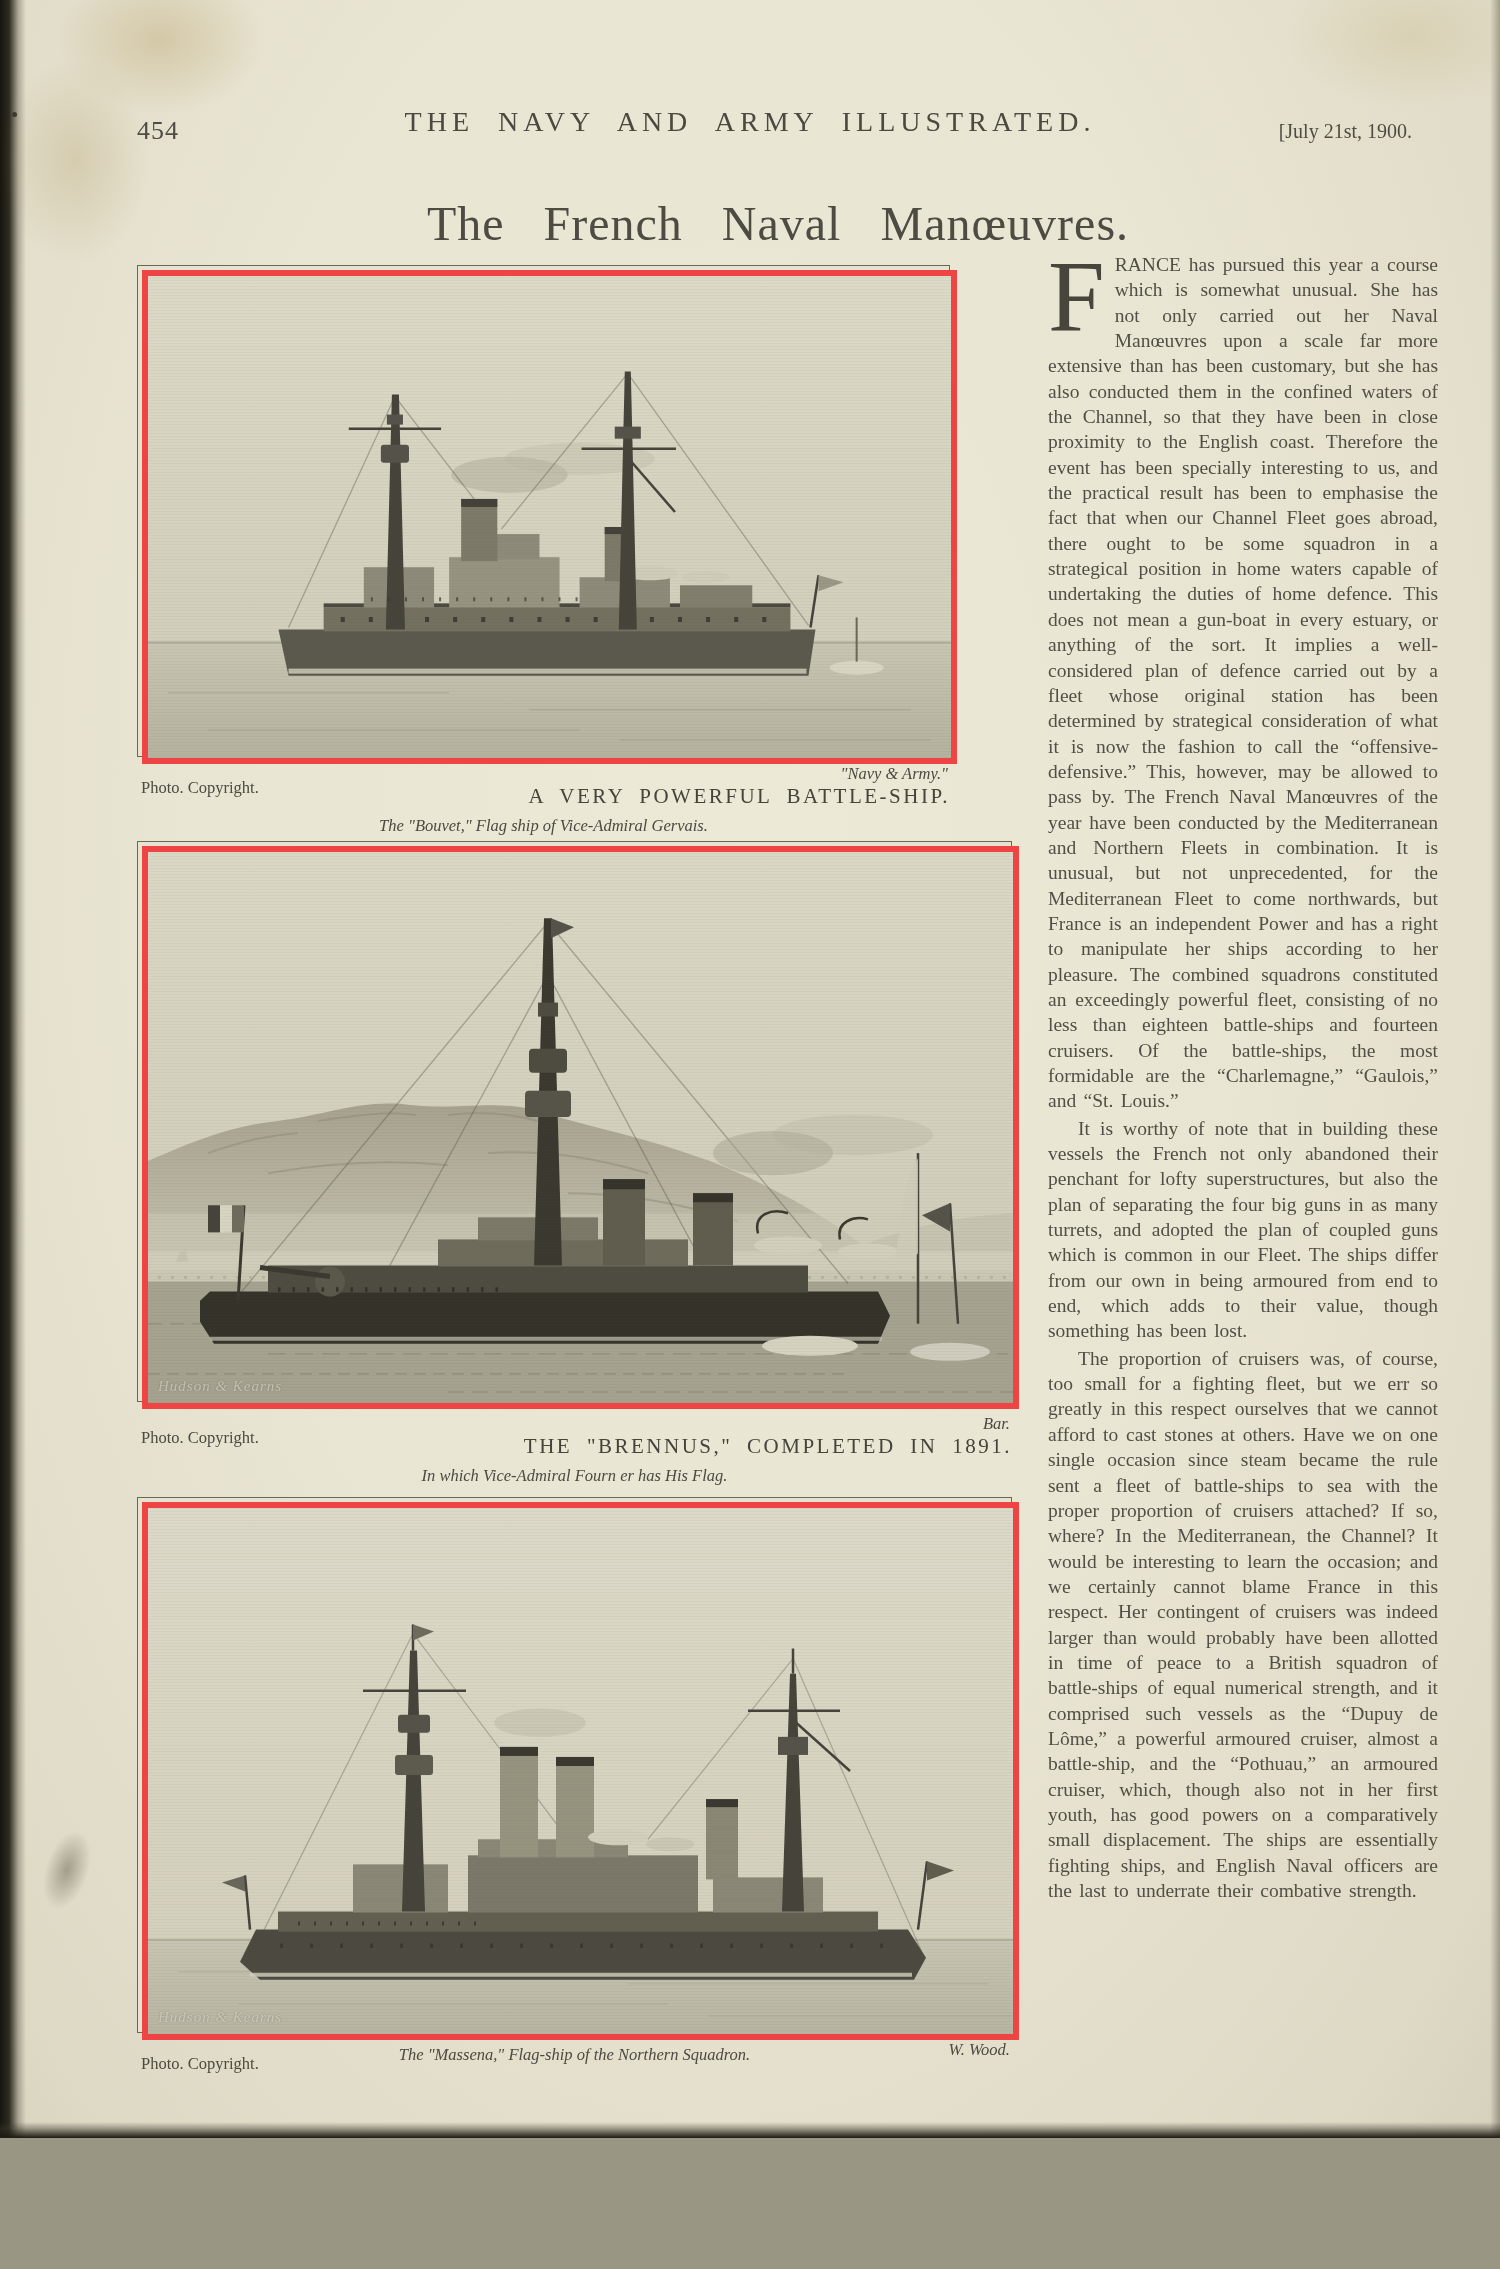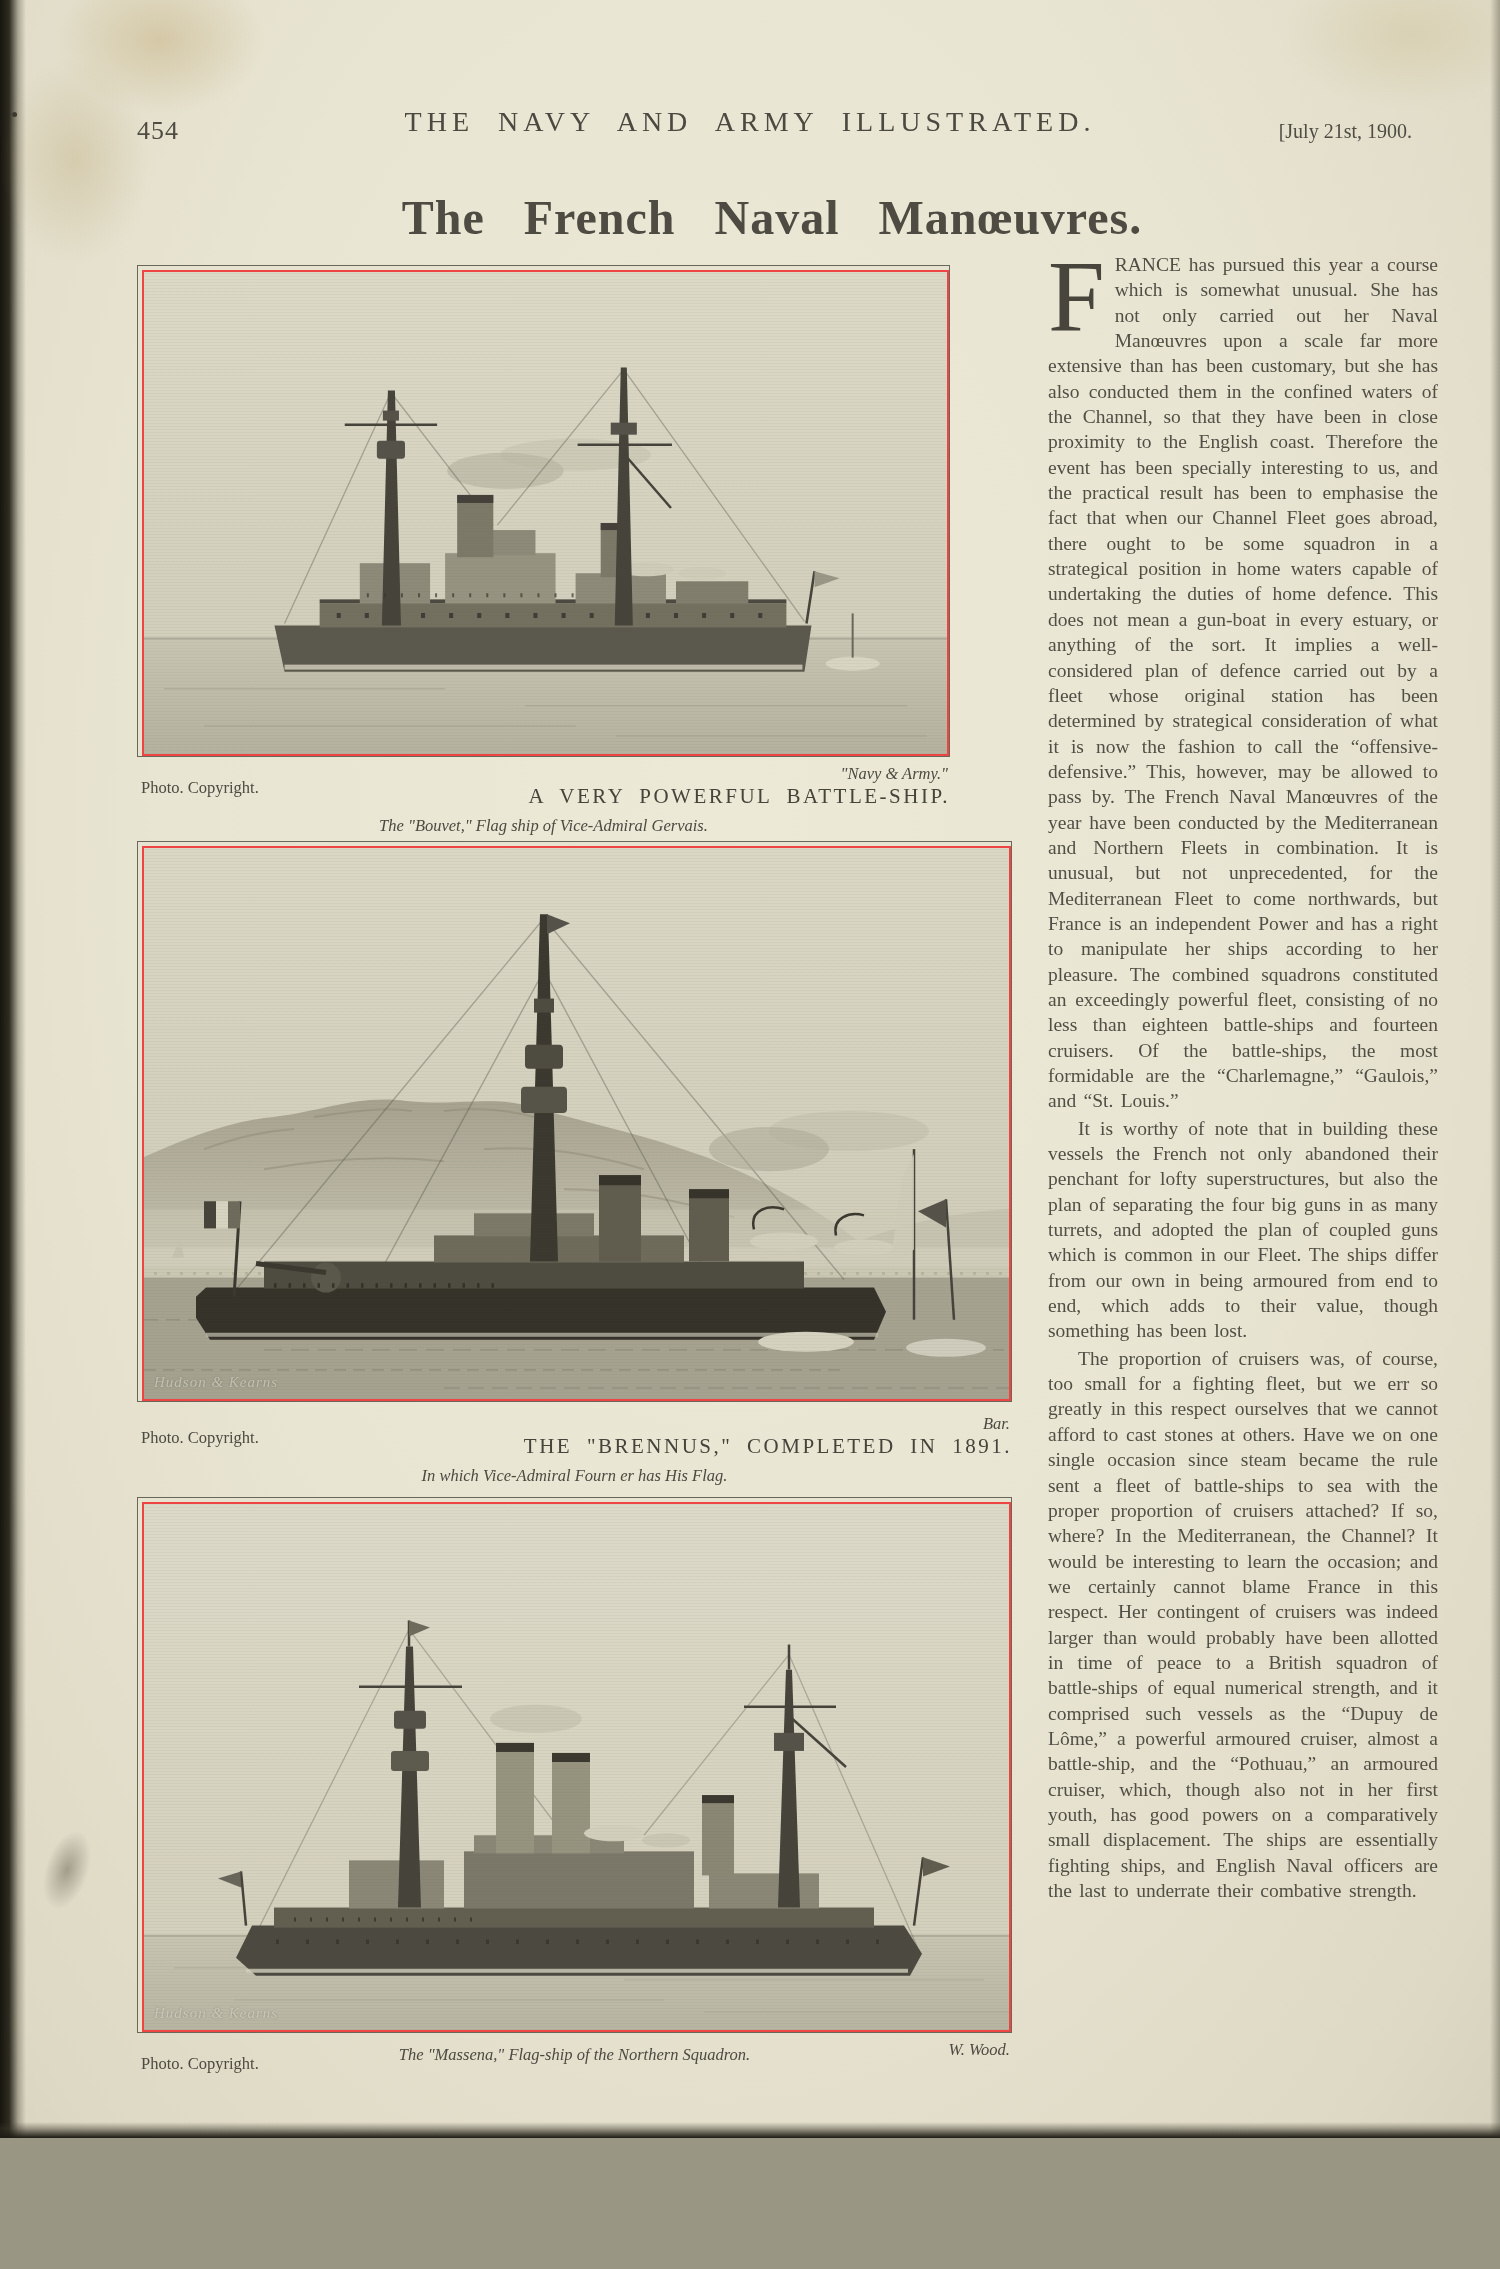--- a/index.html
+++ b/index.html
@@ -28,21 +28,21 @@
   .header-title{position:absolute;left:0;right:0;top:106px;text-align:center;
     font-size:28px;letter-spacing:5px;word-spacing:12px;color:#4b4940;}
   .header-date{position:absolute;right:88px;top:120px;font-size:20px;}
 
   .article-title{position:absolute;left:222px;top:190px;width:1100px;text-align:center;
     font-size:48px;letter-spacing:1px;word-spacing:26px;color:#4d4b42;}
 
   
   .figure{position:absolute;}
   .photo{position:absolute;inset:0;border:1px solid #6a675a;padding:4px;box-sizing:border-box;background:#e6e3d0;}
-  .scene{position:relative;width:100%;height:100%;border:2px solid #ef4444;overflow:hidden;
+  .scene{position:relative;width:100%;height:100%;border:6px solid #ef4444;overflow:hidden;
     box-shadow:inset 0 0 60px rgba(80,76,62,.25);}
   .scene svg{display:block;width:100%;height:100%;}
   .scene::after{content:"";position:absolute;inset:0;
     background:repeating-linear-gradient(0deg,rgba(86,83,70,.05) 0 1px,rgba(0,0,0,0) 1px 3px);}
   .watermark{position:absolute;left:10px;bottom:8px;font-style:italic;font-size:15px;
     color:rgba(238,236,222,.55);text-shadow:0 0 2px rgba(60,58,46,.4);letter-spacing:1px;z-index:2;}
 
   .caption{position:absolute;color:#4c4a41;}
   .cap-left{position:absolute;left:4px;top:16px;font-size:16.5px;}
   .cap-right{position:absolute;right:2px;top:2px;font-style:italic;font-size:16.5px;}
@@ -73,21 +73,21 @@
   <div class="stain s1"></div>
   <div class="stain s2"></div>
   <div class="stain s3"></div>
   <div class="stain s4"></div>
   <div class="dot-mark"></div>
 
   <div class="page-num">454</div>
   <div class="header-title">THE NAVY AND ARMY ILLUSTRATED.</div>
   <div class="header-date">[July 21st, 1900.</div>
 
-  <h1 class="article-title" style="font-weight:bold;margin:0;text-align:center;">The French Naval Manœuvres.</h1>
+  <h1 class="article-title" style="font-weight:normal;margin:6px;text-align:center;">The French Naval Manœuvres.</h1>
 
   <div class="figure fig1">
     <div class="photo">
       <div class="scene">
         <svg viewBox="0 0 800 480" preserveAspectRatio="none">
           <defs>
             <linearGradient id="sky1" x1="0" y1="0" x2="0" y2="1">
               <stop offset="0" stop-color="#dcd9c7"></stop>
                 <stop offset="1" stop-color="#cecbb8"></stop>
             </linearGradient>

